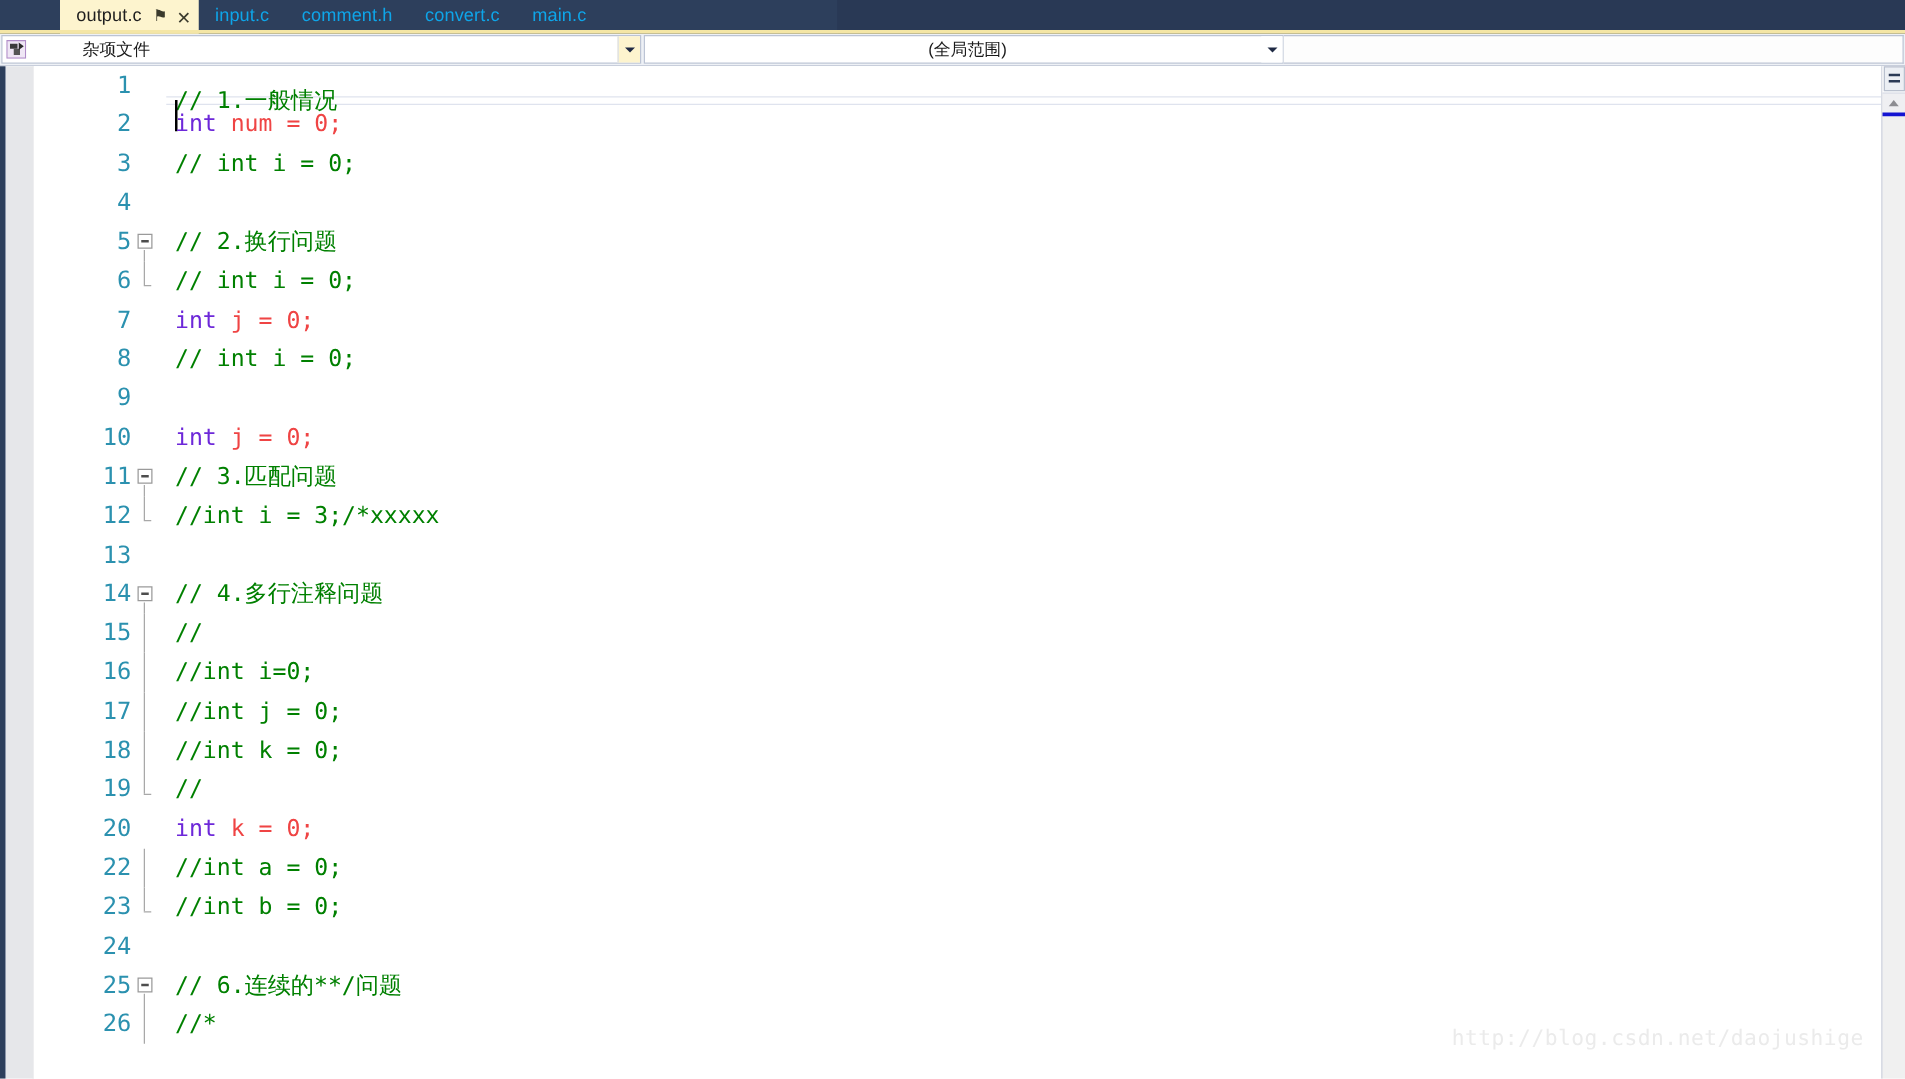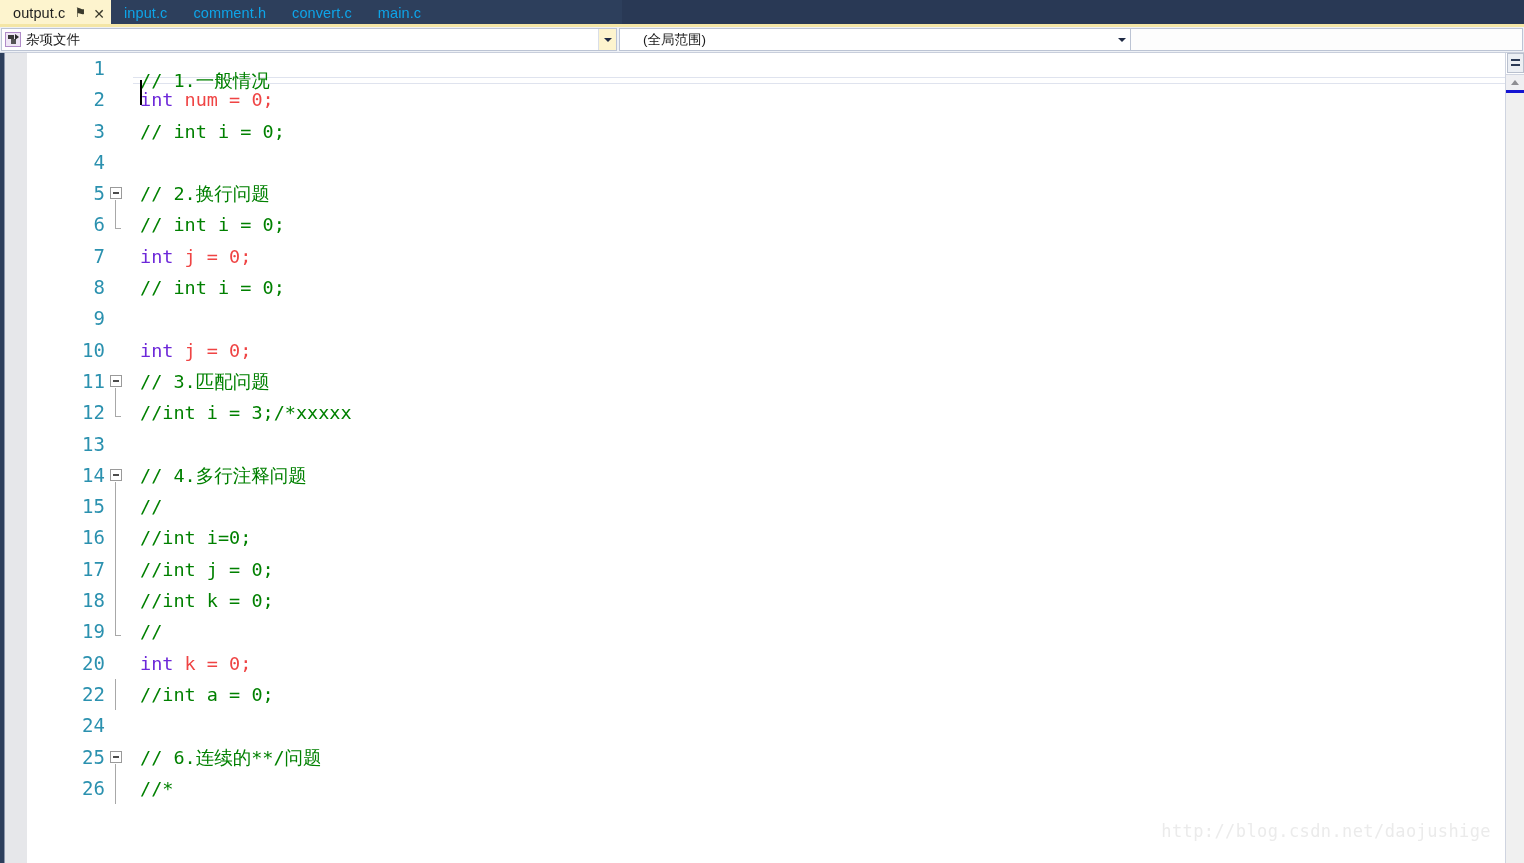--- a/index.html
+++ b/index.html
@@ -22,20 +22,21 @@
     background: #293955;
     display: flex;
     align-items: stretch;
   }
   .tabstrip-fill-left {
     width: 622px;
     background: #2d3f5c;
     display: flex;
     align-items: stretch;
     flex: 0 0 auto;
+    padding-left: 48px;
   }
   .tabstrip-rest {
     flex: 1 1 auto;
     background: #293955;
   }
   .tab {
     display: flex;
     align-items: center;
     padding: 0 13px;
     font-size: 14.5px;
@@ -77,22 +78,22 @@
   }
   .combo {
     display: flex;
     align-items: center;
     background: #ffffff;
     border: 1px solid #bcc4d4;
     margin: 1px 0 1px 1px;
     box-sizing: border-box;
     height: 23px;
   }
-  .combo.first { width: 616px; }
-  .combo.second { width: 512px; margin-left: 2px; }
+  .combo.first { width: 512px; gap: 40px; }
+  .combo.second { width: 512px; margin-left: 2px; text-align: center; }
   .combo-icon {
     width: 16px; height: 15px;
     margin: 0 4px 0 3px;
     flex: 0 0 auto;
     position: relative;
   }
   .combo-text {
     flex: 1 1 auto;
     font-size: 13.5px;
     color: #1b1b1b;
@@ -384,20 +385,21 @@
         <div class="line"><span class="lineno">12</span><span class="foldcol"><span class="foldline end"></span></span><span class="code"><span><span class="tok-cmt">//int i = 3;/*xxxxx</span></span></span></div>
         <div class="line"><span class="lineno">13</span><span class="foldcol"></span><span class="code"><span><span class="tok-plain"></span></span></span></div>
         <div class="line"><span class="lineno">14</span><span class="foldcol"><span class="foldbox"></span><span class="foldline start"></span></span><span class="code"><span><span class="tok-cmt">// 4.多行注释问题</span></span></span></div>
         <div class="line"><span class="lineno">15</span><span class="foldcol"><span class="foldline"></span></span><span class="code"><span><span class="tok-cmt">//</span></span></span></div>
         <div class="line"><span class="lineno">16</span><span class="foldcol"><span class="foldline"></span></span><span class="code"><span><span class="tok-cmt">//int i=0;</span></span></span></div>
         <div class="line"><span class="lineno">17</span><span class="foldcol"><span class="foldline"></span></span><span class="code"><span><span class="tok-cmt">//int j = 0;</span></span></span></div>
         <div class="line"><span class="lineno">18</span><span class="foldcol"><span class="foldline"></span></span><span class="code"><span><span class="tok-cmt">//int k = 0;</span></span></span></div>
         <div class="line"><span class="lineno">19</span><span class="foldcol"><span class="foldline end"></span></span><span class="code"><span><span class="tok-cmt">//</span></span></span></div>
         <div class="line"><span class="lineno">20</span><span class="foldcol"></span><span class="code"><span><span class="tok-kw">int</span><span class="tok-plain"> k = 0;</span></span></span></div>
         <div class="line"><span class="lineno">22</span><span class="foldcol"><span class="foldline"></span></span><span class="code"><span><span class="tok-cmt">//int a = 0;</span></span></span></div>
+        <div class="line"><span class="lineno">23</span><span class="foldcol"><span class="foldline end"></span></span><span class="code"><span><span class="tok-cmt">//int b = 0;</span></span></span></div>
         <div class="line"><span class="lineno">24</span><span class="foldcol"></span><span class="code"><span><span class="tok-plain"></span></span></span></div>
         <div class="line"><span class="lineno">25</span><span class="foldcol"><span class="foldbox"></span><span class="foldline start"></span></span><span class="code"><span><span class="tok-cmt">// 6.连续的**/问题</span></span></span></div>
         <div class="line"><span class="lineno">26</span><span class="foldcol"><span class="foldline"></span></span><span class="code"><span><span class="tok-cmt">//*</span></span></span></div>
       </div>
     <div class="watermark">http://blog.csdn.net/daojushige</div>
   </div>
 
   <div class="scroll-col">
     <div class="scroll-top-pad"></div>
     <div class="scroll-updown">

